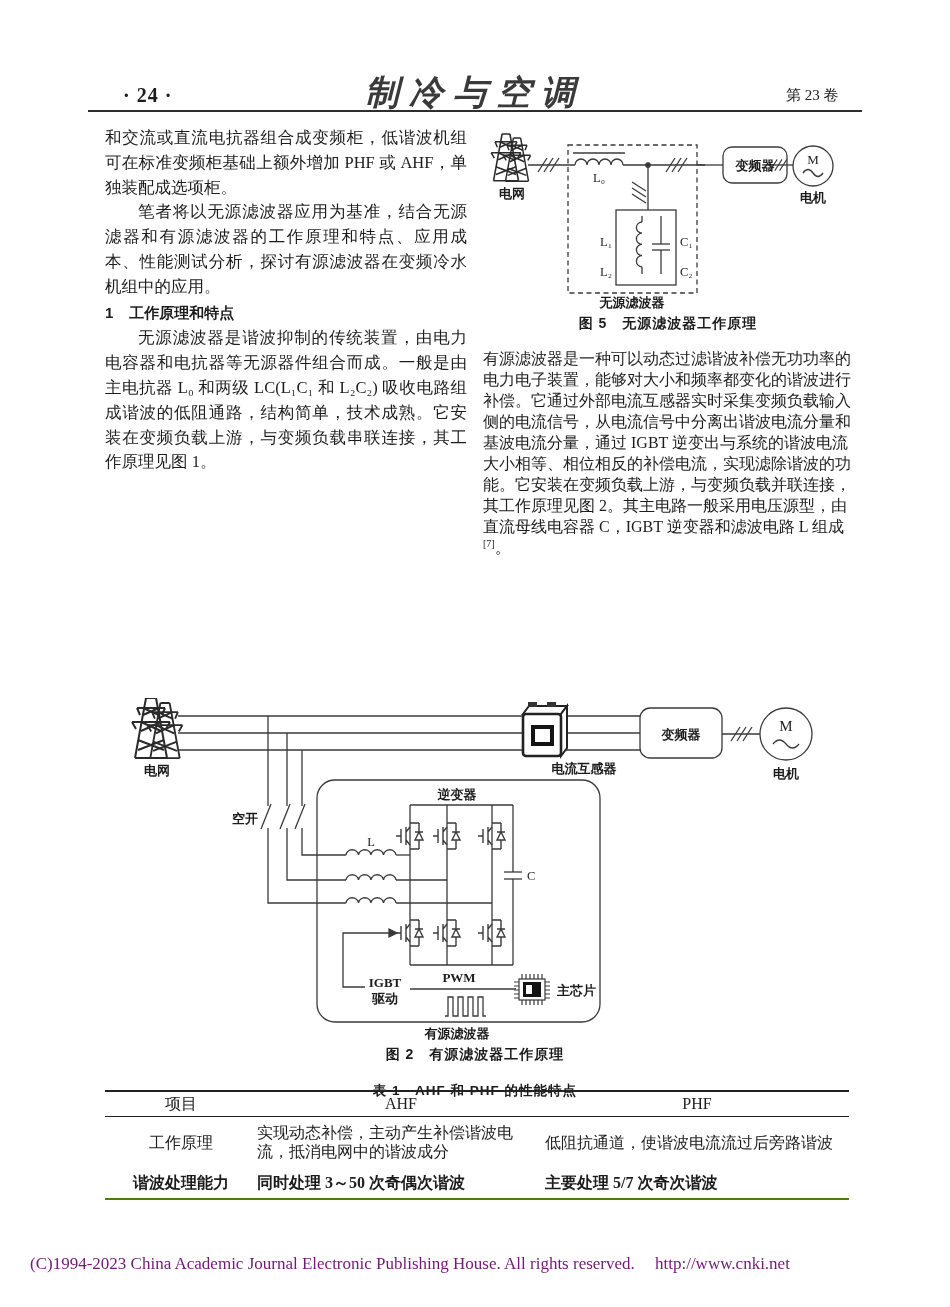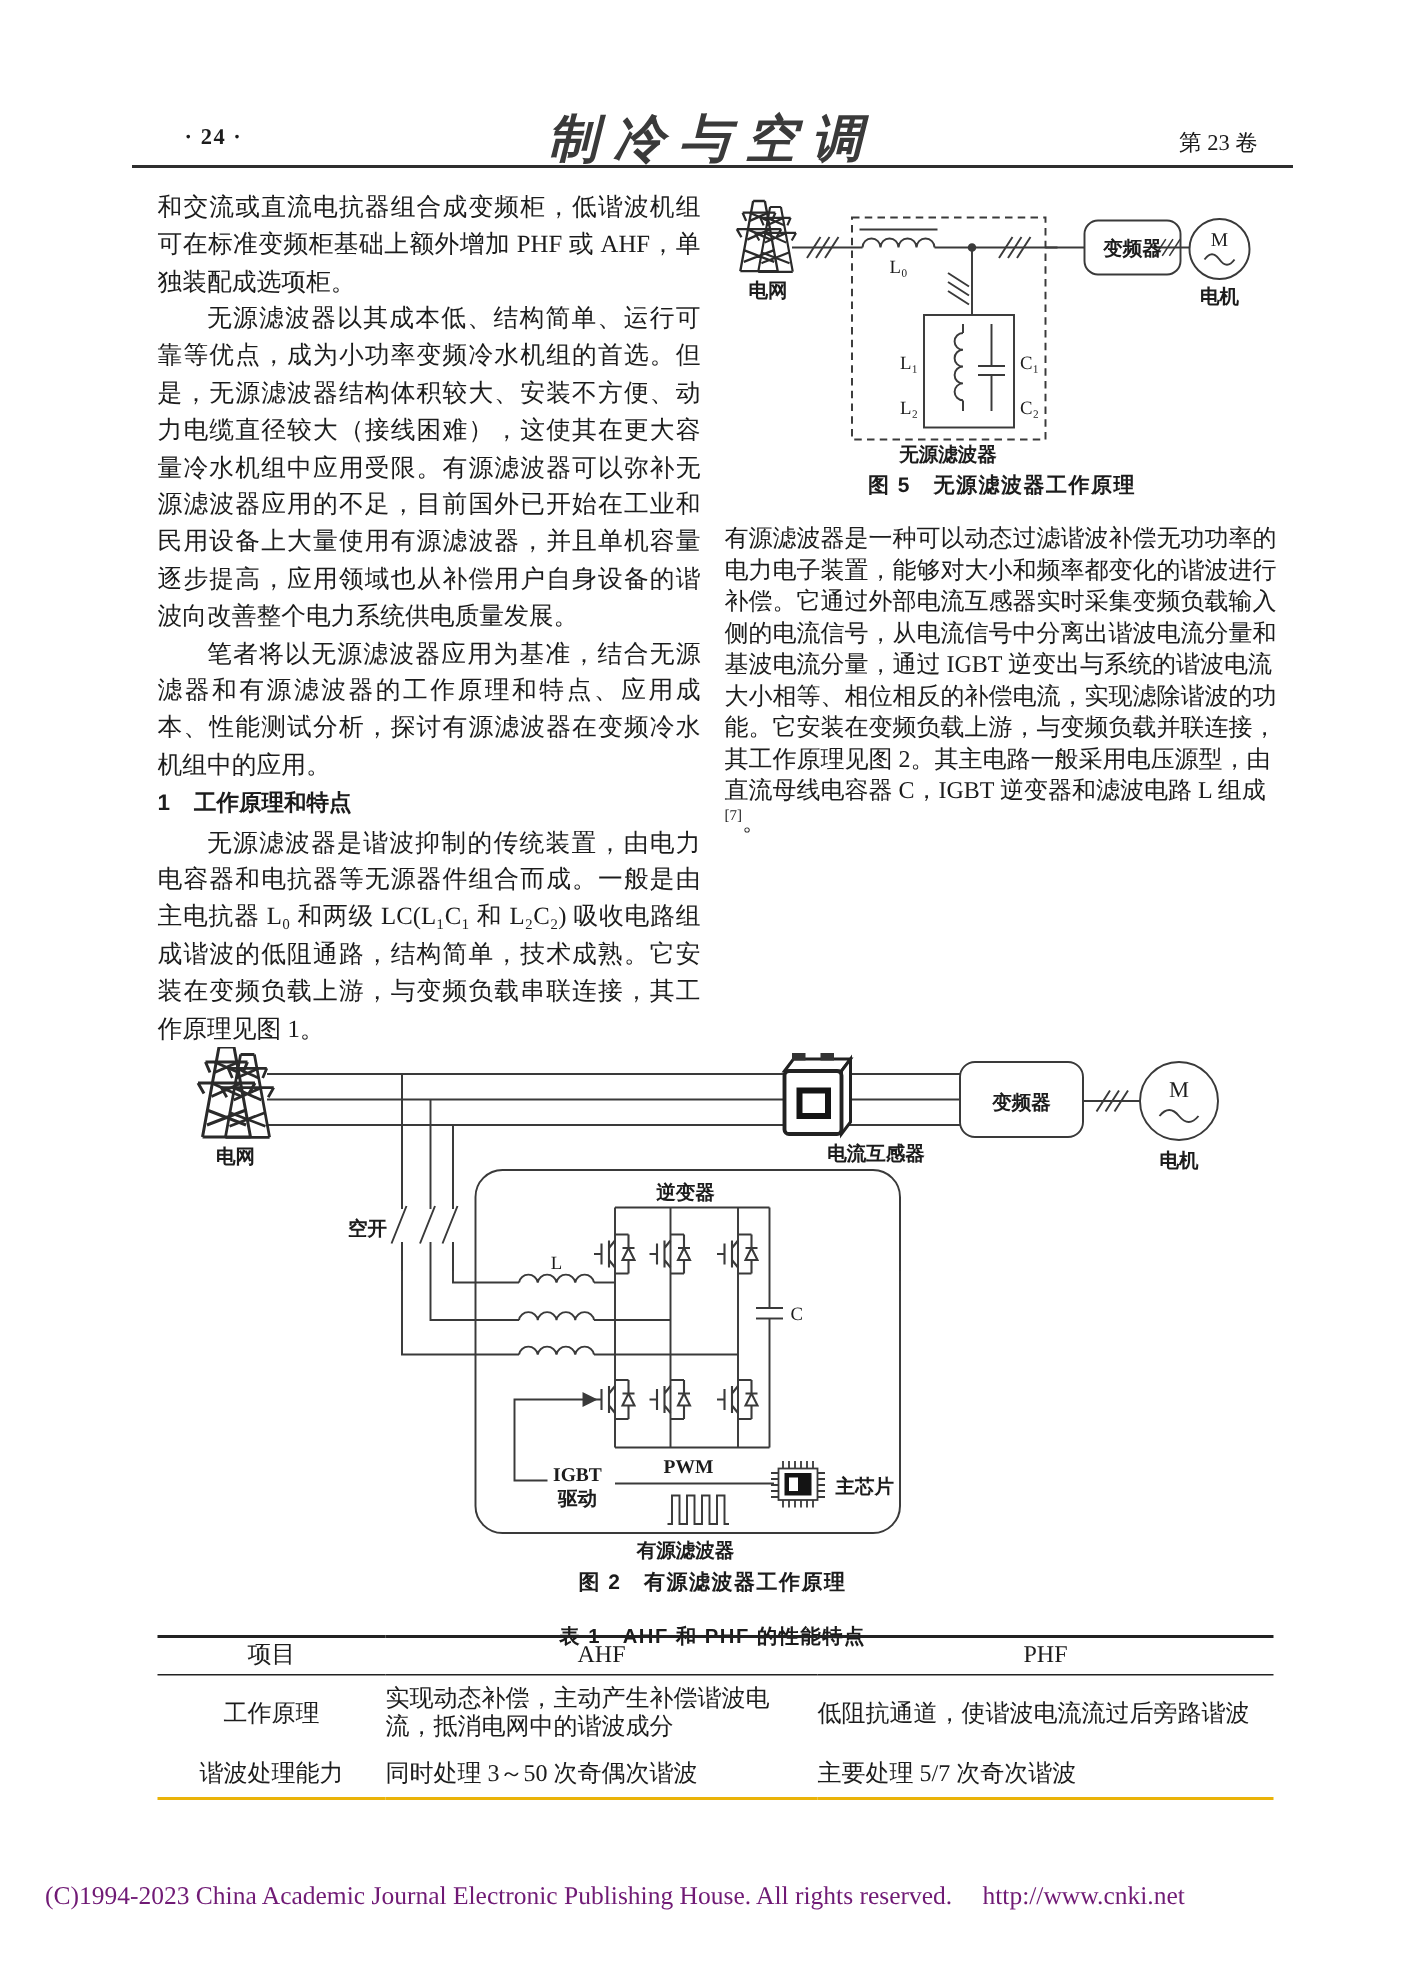--- a/index.html
+++ b/index.html
@@ -1,20 +1,20 @@
 <!DOCTYPE html>
 <html><head>
 <meta charset="utf-8">
 <style>
   html,body{margin:0;padding:0;}
   body{width:950px;height:1307px;background:#ffffff;position:relative;overflow:hidden;
        font-family:"Liberation Serif","DejaVu Serif",serif;color:#1c1c1c;}
   .abs{position:absolute;}
   
-  .pageno{left:123px;top:84px;font-size:15px;font-weight:bold;letter-spacing:1px;}
+  .pageno{left:123px;top:84px;font-size:20px;font-weight:bold;letter-spacing:1px;}
   .jtitle{left:0;top:70px;width:950px;text-align:center;font-size:34px;font-weight:bold;
           font-style:italic;letter-spacing:10px;color:#3a3a3a;}
   .volume{left:786px;top:86px;font-size:15px;}
   .hrule{left:88px;top:110px;width:774px;height:2px;background:#2e2e2e;}
   
   .col{position:absolute;font-size:16.5px;line-height:24.8px;text-align:justify;text-justify:inter-ideograph;}
   .col p{margin:0;text-indent:2em;}
   .col p.noindent{text-indent:0;}
   .lcol{left:105px;top:126px;width:362px;height:574px;overflow:hidden;}
   .rcol{left:483px;top:126px;width:370px;height:574px;overflow:hidden;}
@@ -32,21 +32,21 @@
   text.lbl{font-size:13px;font-weight:600;}
   text.comp{font-size:12.5px;}
   
   .tbltitle{left:0;top:1070px;width:950px;text-align:center;
             font-family:"Liberation Sans","DejaVu Sans",sans-serif;font-weight:bold;font-size:13.5px;letter-spacing:1px;margin-top:12px;}
   table.perft{position:absolute;left:105px;top:1090px;width:744px;border-collapse:collapse;
               font-size:16px;line-height:19px;}
   table.perft thead th{border-top:2px solid #222;border-bottom:1px solid #222;
               font-weight:normal;text-align:center;padding:2px 0 3px 0;}
   table.perft td{vertical-align:middle;padding:6px 8px 6px 0;}
-  table.perft tr.last td{border-bottom:2px solid #eab308;}
+  table.perft tr.last td{border-bottom:2px solid #4d7c0f;font-weight:bold;}
   td.item{text-align:center;padding-right:0 !important;}
   .cw1{width:152px;} .cw2{width:288px;} .cw3{width:304px;}
   
   .footer{top:1254px;left:30px;font-size:17px;color:#701a75;white-space:nowrap;}
   .footer .url{position:absolute;left:625px;}
 </style>
 </head>
 <body>
 
 <svg width="0" height="0" style="position:absolute" aria-hidden="true">
@@ -67,21 +67,20 @@
   </defs>
 </svg>
 
 <div class="abs pageno">· 24 ·</div>
 <div class="abs jtitle">制冷与空调</div>
 <div class="abs volume">第 23 卷</div>
 <div class="abs hrule"></div>
 
 <div class="col lcol">
   <p class="noindent">和交流或直流电抗器组合成变频柜，低谐波机组可在标准变频柜基础上额外增加 PHF 或 AHF，单独装配成选项柜。</p>
-  <p>无源滤波器以其成本低、结构简单、运行可靠等优点，成为小功率变频冷水机组的首选。但是，无源滤波器结构体积较大、安装不方便、动力电缆直径较大（接线困难），这使其在更大容量冷水机组中应用受限。有源滤波器可以弥补无源滤波器应用的不足，目前国外已开始在工业和民用设备上大量使用有源滤波器，并且单机容量逐步提高，应用领域也从补偿用户自身设备的谐波向改善整个电力系统供电质量发展。</p>
   <p>笔者将以无源滤波器应用为基准，结合无源滤器和有源滤波器的工作原理和特点、应用成本、性能测试分析，探讨有源滤波器在变频冷水机组中的应用。</p>
   <div class="sechead">
     <span class="num">1</span><span>工作原理和特点</span>
   </div>
   <p>无源滤波器是谐波抑制的传统装置，由电力电容器和电抗器等无源器件组合而成。一般是由主电抗器 L₀ 和两级 LC(L₁C₁ 和 L₂C₂) 吸收电路组成谐波的低阻通路，结构简单，技术成熟。它安装在变频负载上游，与变频负载串联连接，其工作原理见图 1。</p>
 </div>
 
 <div class="rcol abs" style="position:absolute;">
   <svg width="370" height="186" viewBox="0 0 370 186">
     <g stroke="#3a3a3a" stroke-width="1.3" fill="none">

